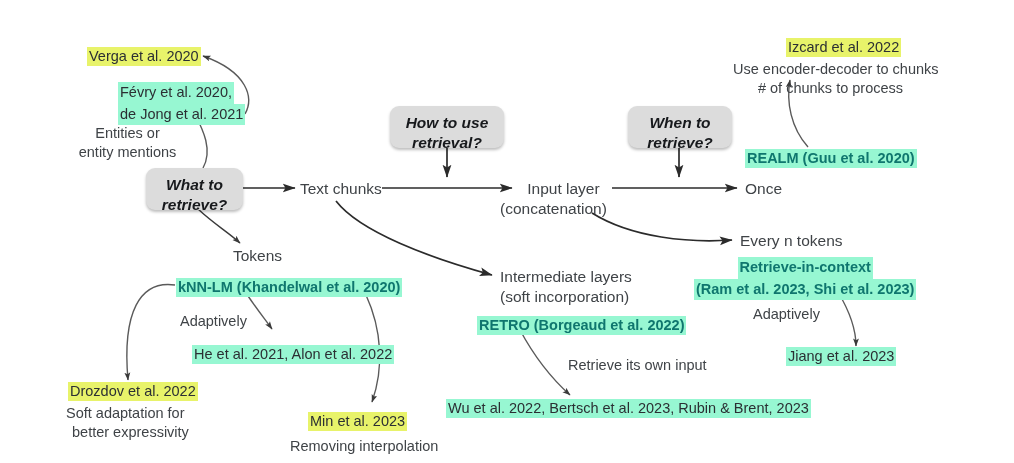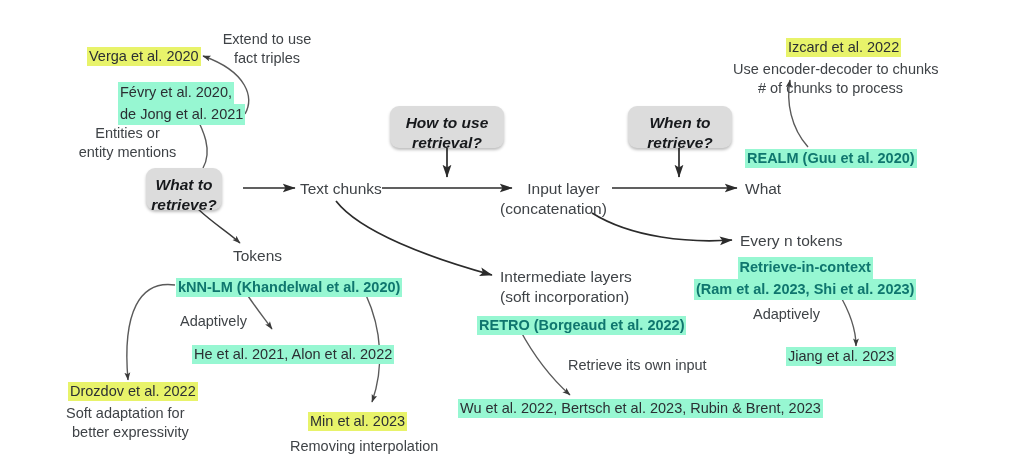--- a/index.html
+++ b/index.html
@@ -85,45 +85,41 @@
 
     <path d="M175,285 C140,280 122,312 128,380" fill="none" stroke="#5a5a5a" stroke-width="1.4" marker-end="url(#ahs)"></path>
 
     <path d="M366,295 C382,330 384,368 372,402" fill="none" stroke="#5a5a5a" stroke-width="1.4" marker-end="url(#ahs)"></path>
 
     <path d="M520,330 C534,356 551,378 570,395" fill="none" stroke="#5a5a5a" stroke-width="1.4" marker-end="url(#ahs)"></path>
 
     <path d="M838,292 C850,312 856,330 856,346" fill="none" stroke="#5a5a5a" stroke-width="1.4" marker-end="url(#ahs)"></path>
   </svg>
 
-  <div class="qbox" style="left:146px;top:168px;width:76px;height:42px;">
+  <div class="qbox" style="left:146px;top:168px;width:97px;height:42px;">
     <div>
       <span>What to</span><br>
       <span>retrieve?</span>
     </div>
   </div>
 
   <div class="qbox" style="left:390px;top:106px;width:114px;height:42px;">
     <div>
       <span>How to use</span><br>
       <span>retrieval?</span>
     </div>
   </div>
 
   <div class="qbox" style="left:628px;top:106px;width:104px;height:42px;">
     <div>
       <span>When to</span><br>
       <span>retrieve?</span>
     </div>
   </div>
 
-  <div class="node cap" style="left:207px;top:30px;width:120px;">
-    <div>Extend to use</div>
-    <div>fact triples</div>
-  </div>
 
   <div class="node cap" style="left:65px;top:124px;width:125px;">
     <div>Entities or</div>
     <div>entity mentions</div>
   </div>
 
   <div class="node cap" style="left:733px;top:60px;width:195px;">
     <div>Use encoder-decoder to chunks</div>
     <div># of chunks to process</div>
   </div>
@@ -148,21 +144,21 @@
   <div class="node plain" style="left:520px;top:179px;text-align:center;">
     <div>Input layer</div>
     <div style="margin-left:-20px;">(concatenation)</div>
   </div>
 
   <div class="node plain" style="left:500px;top:267px;">
     <div>Intermediate layers</div>
     <div>(soft incorporation)</div>
   </div>
 
-  <div class="node plain" style="left:745px;top:179px;">What</div>
+  <div class="node plain" style="left:745px;top:179px;">Once</div>
 
   <div class="node plain" style="left:740px;top:231px;">Every n tokens</div>
 
   <div class="node" style="left:87px;top:46px;">
     <span class="hl hl-y">Verga et al. 2020</span>
   </div>
 
   <div class="node" style="left:118px;top:82px;">
     <span class="hlblock"><span class="hl hl-g">Févry et al. 2020,</span></span>
     <span class="hlblock"><span class="hl hl-g">de Jong et al. 2021</span></span>
@@ -189,21 +185,21 @@
   </div>
 
   <div class="node" style="left:308px;top:411px;">
     <span class="hl hl-y">Min et al. 2023</span>
   </div>
 
   <div class="node" style="left:477px;top:315px;">
     <span class="hl hl-g bold">RETRO (Borgeaud et al. 2022)</span>
   </div>
 
-  <div class="node" style="left:458px;top:398px;">
+  <div class="node" style="left:446px;top:398px;">
     <span class="hl hl-g">Wu et al. 2022, Bertsch et al. 2023, Rubin &amp; Brent, 2023</span>
   </div>
 
   <div class="node" style="left:694px;top:257px;text-align:center;">
     <span class="hlblock"><span class="hl hl-g bold">Retrieve-in-context</span></span>
     <span class="hlblock"><span class="hl hl-g bold">(Ram et al. 2023, Shi et al. 2023)</span></span>
   </div>
 
   <div class="node" style="left:786px;top:346px;">
     <span class="hl hl-g">Jiang et al. 2023</span>

